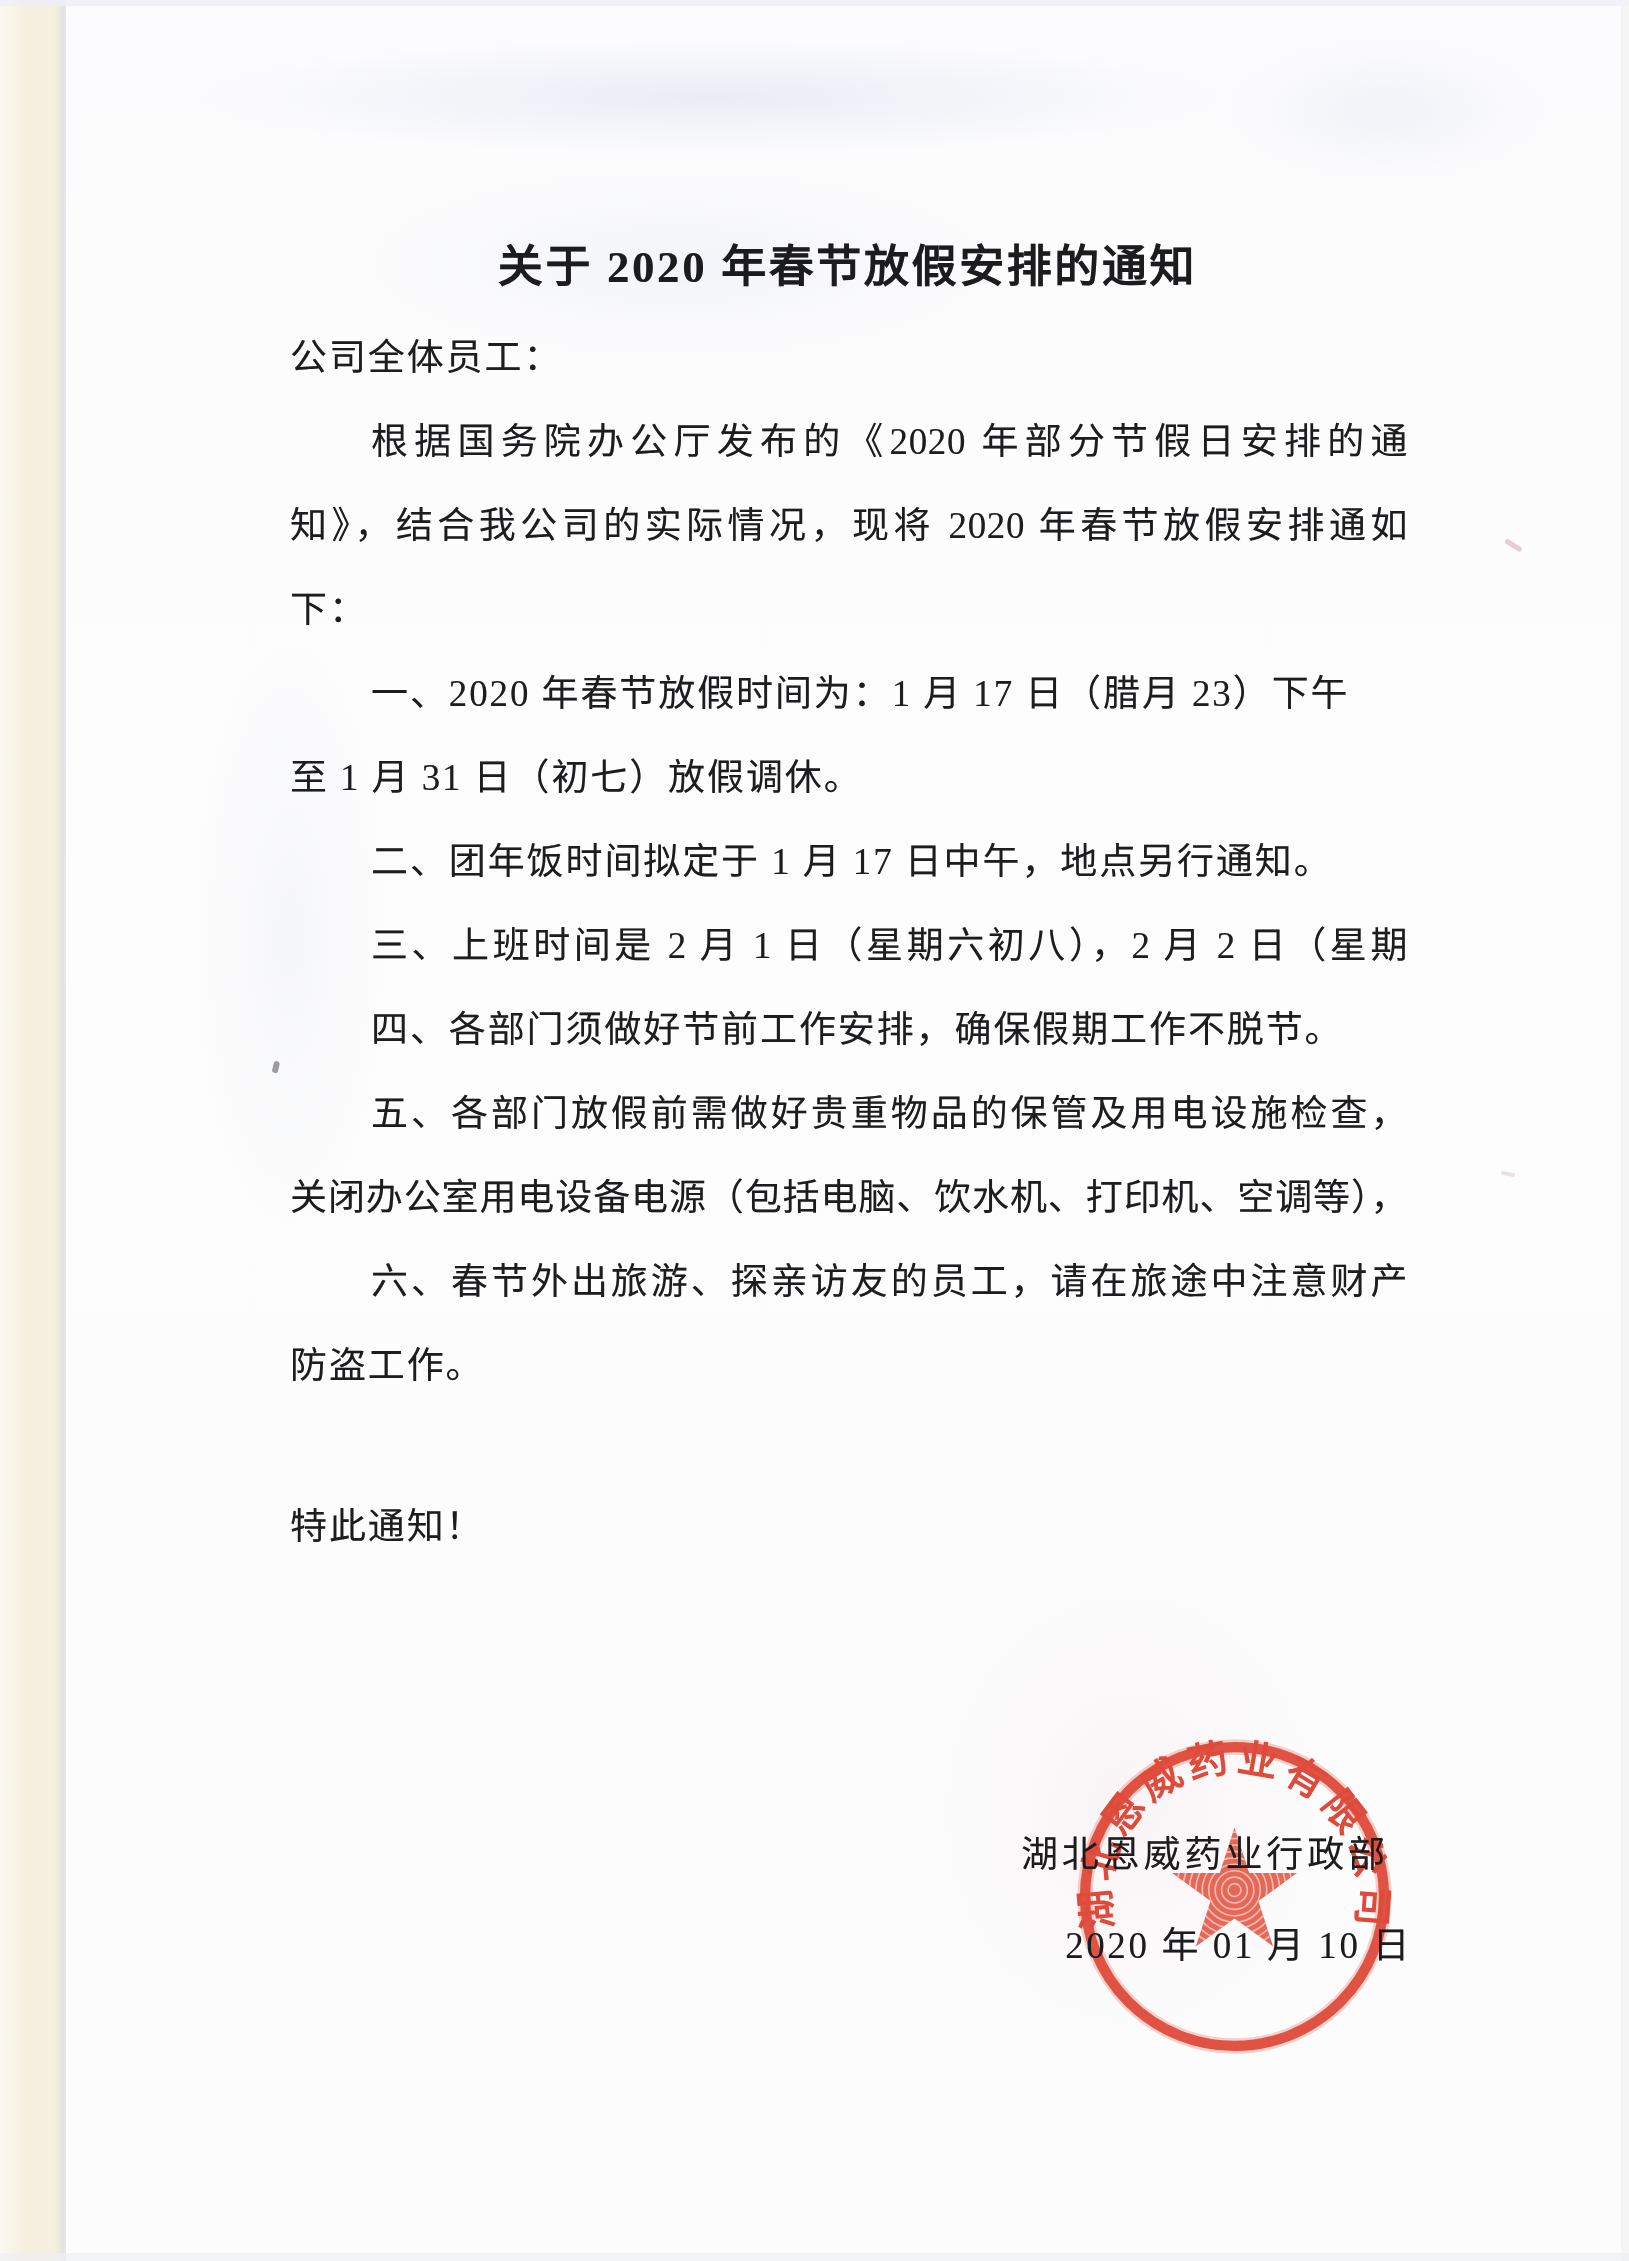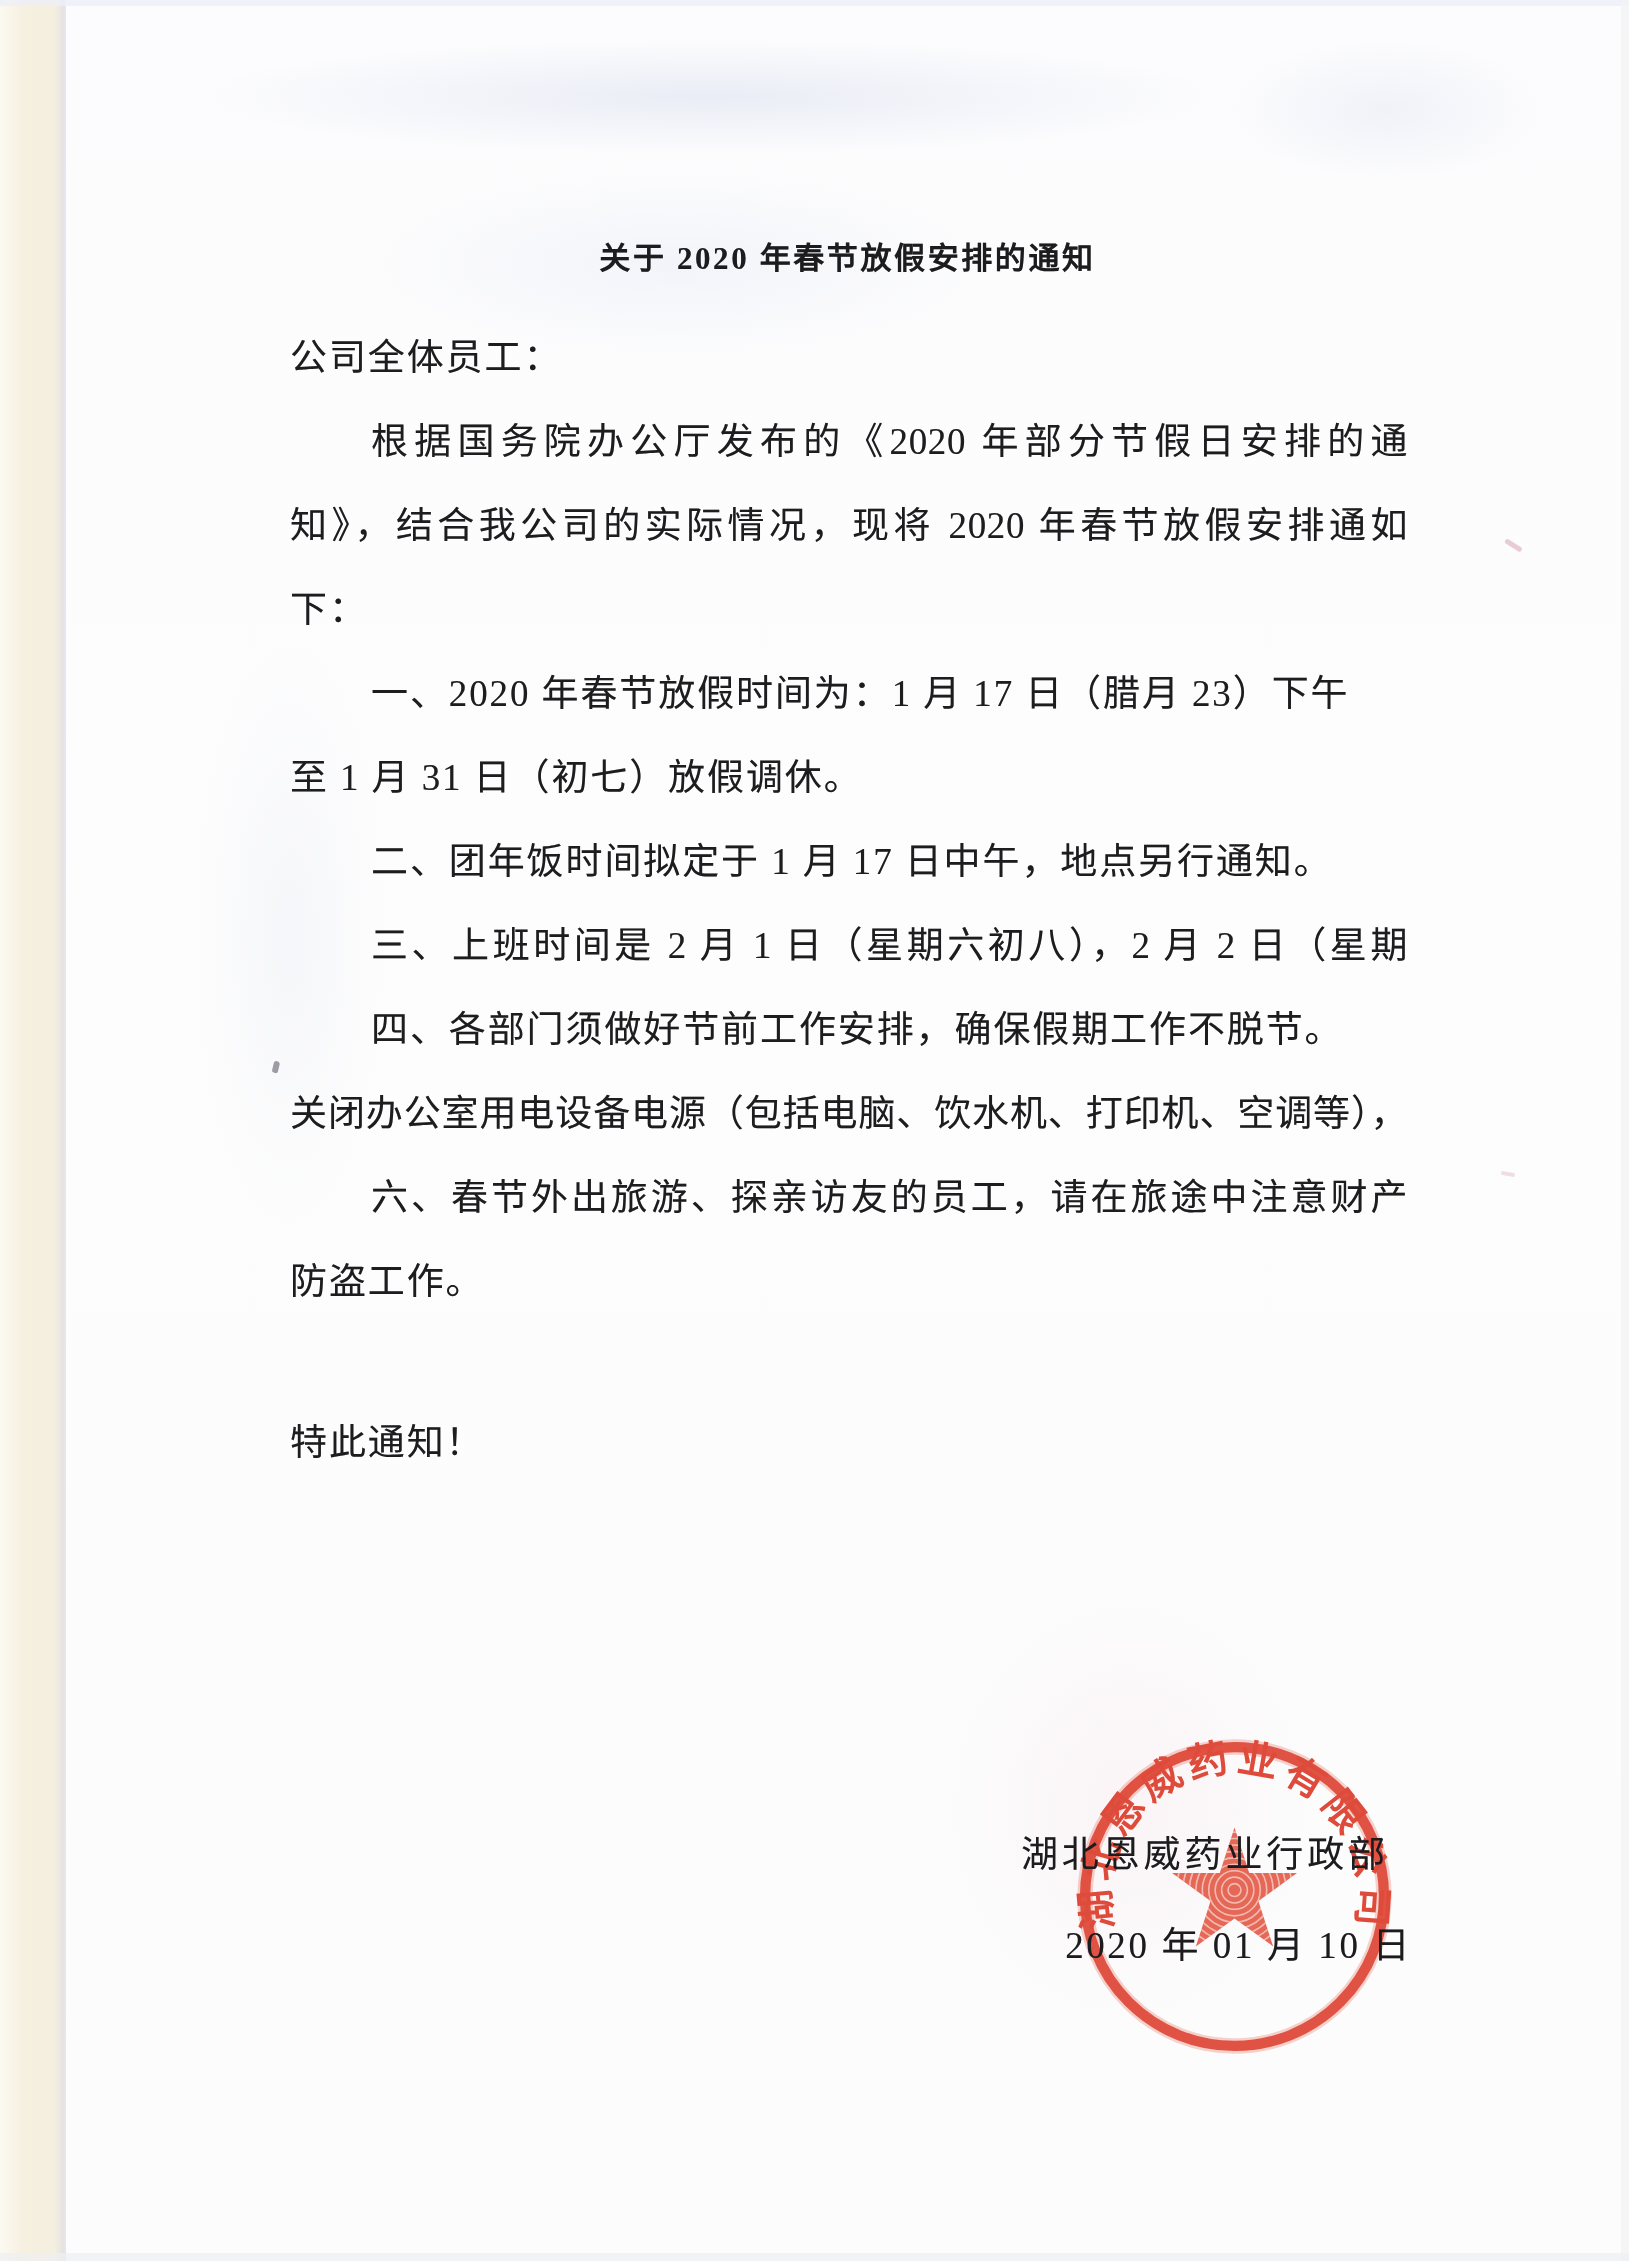--- a/index.html
+++ b/index.html
@@ -45,21 +45,21 @@
     position:absolute;left:1504px;top:543px;width:19.3px;height:4.5px;
     background:#dcaabf;border-radius:2.6px;transform:rotate(32deg);opacity:.6;
   }
   .mark-pink2{
     position:absolute;left:1501px;top:1172px;width:14px;height:3.9px;
     background:#e3bccb;border-radius:1.9px;transform:rotate(10deg);opacity:.5;
   }
   
   .title{
     position:absolute;left:290px;top:240px;width:1115px;
-    font-size:31px;line-height:1.2;font-weight:bold;
+    font-size:45px;line-height:1.2;font-weight:bold;
     text-align:center;letter-spacing:2.6px;color:#1c1c1e;
     text-shadow:0 0 0.6px rgba(20,20,25,.4);
   }
   .doc{
     position:absolute;left:290px;top:316px;width:1118px;
     color:#1d1d1f;
   }
   .line{
     height:84px;line-height:84px;font-size:37px;
     letter-spacing:1.9px;white-space:nowrap;
@@ -108,20 +108,21 @@
   <div class="doc">
     <div class="line">公司全体员工：</div>
     <div class="line indent just">根据国务院办公厅发布的《2020 年部分节假日安排的通</div>
     <div class="line just">知》，结合我公司的实际情况，现将 2020 年春节放假安排通如</div>
     <div class="line">下：</div>
     <div class="line indent"><span>一、2020 年春节放假时间为：</span><span class="bold">1 月 17 日（腊月 23）下午</span></div>
     <div class="line bold">至 1 月 31 日（初七）放假调休。</div>
     <div class="line indent">二、团年饭时间拟定于 1 月 17 日中午，地点另行通知。</div>
     <div class="line indent just">三、上班时间是 2 月 1 日（星期六初八），2 月 2 日（星期</div>
     <div class="line indent">四、各部门须做好节前工作安排，确保假期工作不脱节。</div>
+    <div class="line indent just">五、各部门放假前需做好贵重物品的保管及用电设施检查，</div>
     <div class="line just">关闭办公室用电设备电源（包括电脑、饮水机、打印机、空调等），</div>
     <div class="line indent just">六、春节外出旅游、探亲访友的员工，请在旅途中注意财产</div>
     <div class="line">防盗工作。</div>
     <div class="spacer"></div>
     <div class="line">特此通知！</div>
   </div>
 
   <svg class="seal" viewBox="0 0 520 520" xmlns="http://www.w3.org/2000/svg" xmlns:xlink="http://www.w3.org/1999/xlink">
     <defs>
       <path id="sealArc" d="M 78.6 326 A 193 193 0 1 1 441.4 326" fill="none"></path>

